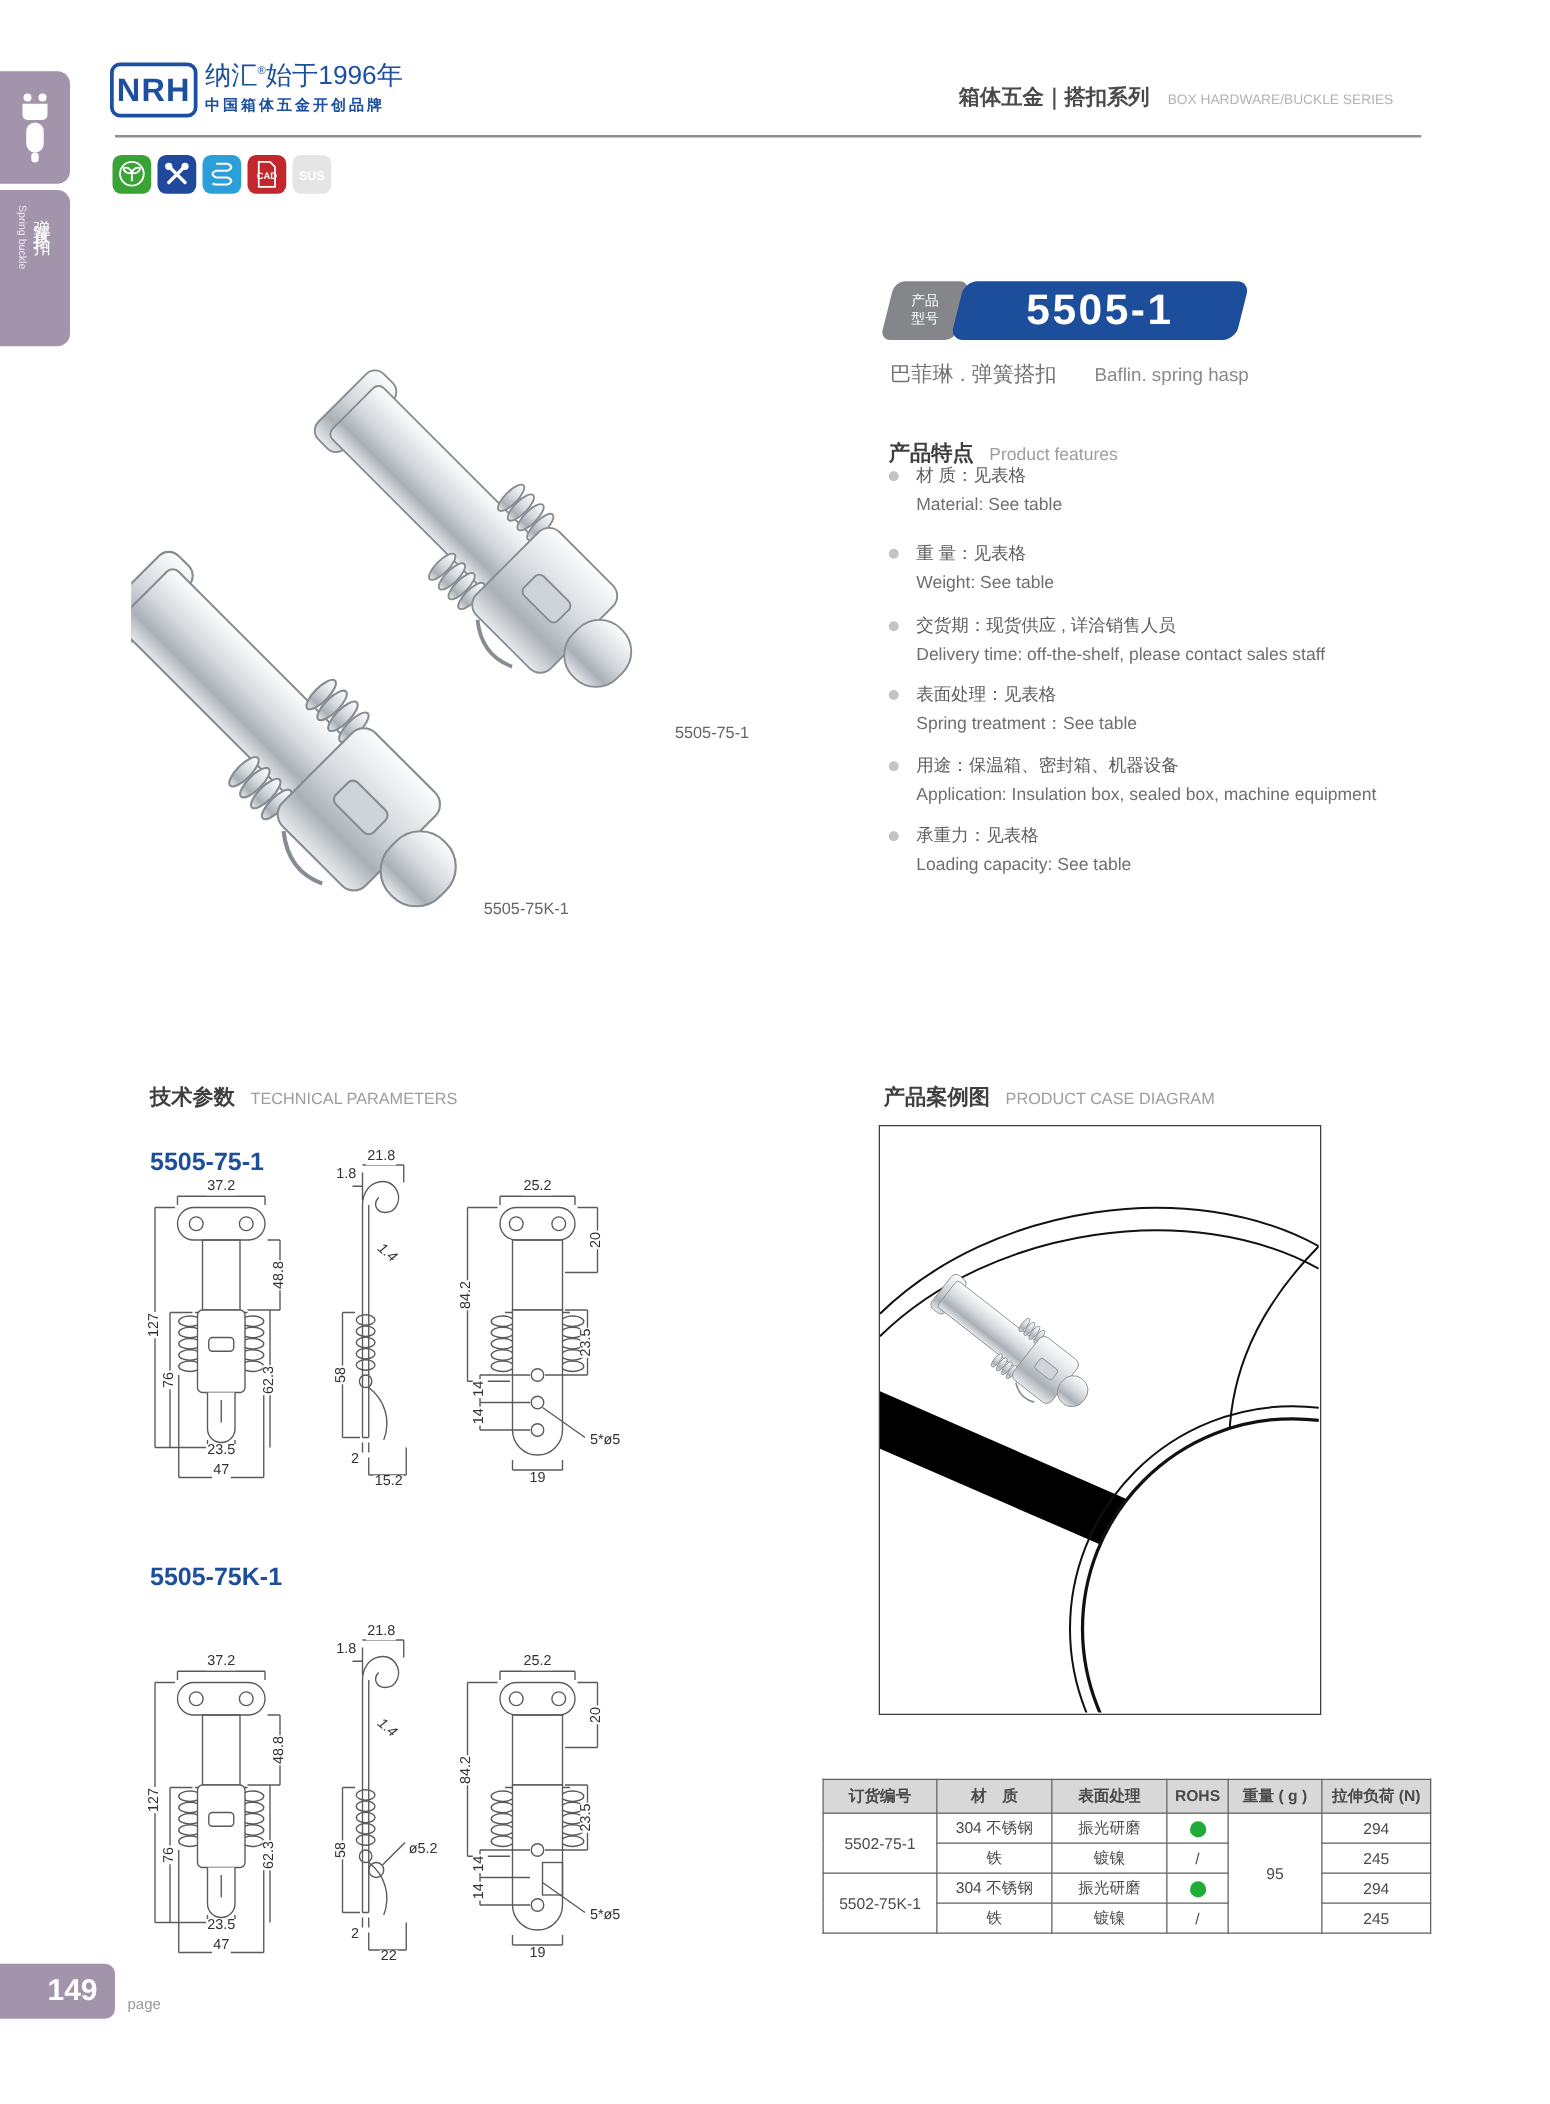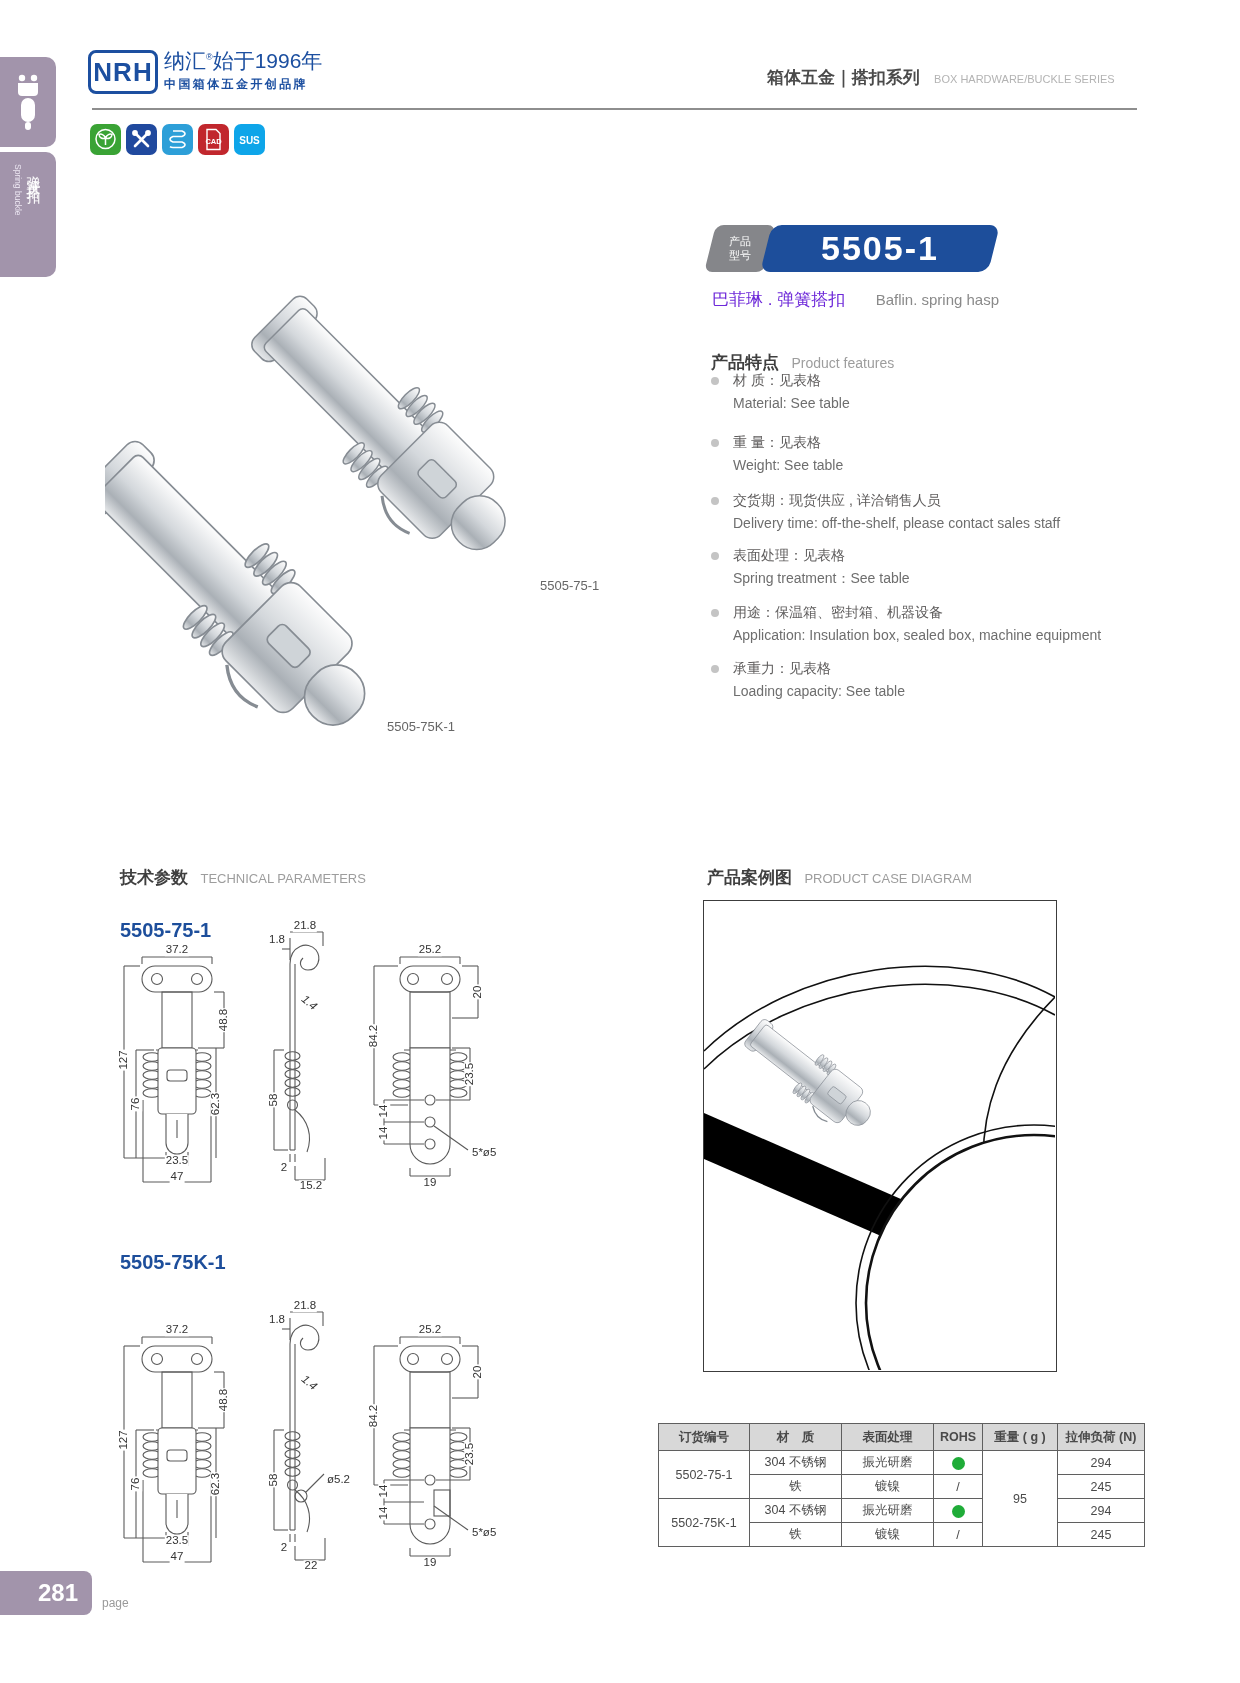--- a/index.html
+++ b/index.html
@@ -32,21 +32,21 @@
   .pagebox span{color:#fff;font-size:24px;font-weight:bold}
   .pagelabel{position:absolute;left:102px;top:1596px;font-size:12px;color:#999}
   
   .badge-gray{position:absolute;left:710px;top:225px;width:60px;height:47px;background:#85868a;
               border-radius:8px;transform:skewX(-14deg);display:flex;align-items:center;justify-content:center}
   .badge-gray .t{transform:skewX(14deg);color:#fff;font-size:11px;line-height:1.3;text-align:center}
   .badge-blue{position:absolute;left:766px;top:225px;width:228px;height:47px;background:#1d4e9b;
               border-radius:10px;transform:skewX(-14deg);display:flex;align-items:center;justify-content:center}
   .badge-blue .t{transform:skewX(14deg);color:#fff;font-size:34px;font-weight:bold;letter-spacing:2px}
   .prodname{position:absolute;left:712px;top:288px;white-space:nowrap}
-  .prodname .cn{font-size:17px;color:#6d28d9}
+  .prodname .cn{font-size:17px;color:#737373}
   .prodname .en{font-size:15px;color:#8a8a8a;margin-left:26px}
   
   .sec-title .cn{font-size:17px;font-weight:bold;color:#3f3f3f}
   .sec-title .en{font-size:13px;color:#9d9d9d;margin-left:8px}
   .feat{position:absolute;left:711px;width:390px;padding-left:22px;box-sizing:content-box}
   .feat .b{position:absolute;left:0;top:5px;width:8px;height:8px;border-radius:50%;background:#c4c4c4}
   .feat .cn{font-size:14px;color:#5f5d5d;margin-bottom:4px}
   .feat .en{font-size:14px;color:#6e6e6e;line-height:1.3}
   
   .bluehead{position:absolute;font-size:20px;font-weight:bold;color:#1d4e9b}
@@ -118,21 +118,21 @@
     <svg width="31" height="31" viewBox="0 0 31 31" fill="none" stroke="#fff" stroke-width="1.6">
       <path d="M11,7 h9 c4,1.5 4,4 0,5.5 h-9 c-4,1.5 -4,4 0,5.5 h9 c4,1.5 4,4 0,5.5 h-9 c-2,0 -3,-0.8 -3,-0.8"></path>
     </svg>
   </div>
   <div class="ic" style="background:#c1272d">
     <svg width="31" height="31" viewBox="0 0 31 31">
       <path d="M9,5.5 h9 l4,4 v16 h-13 z" fill="none" stroke="#fff" stroke-width="1.4"></path>
       <text x="15.5" y="19.5" fill="#fff" font-size="7.5" font-weight="bold" text-anchor="middle">CAD</text>
     </svg>
   </div>
-  <div class="ic" style="background:#0ea5e9">
+  <div class="ic" style="background:#e5e5e5">
     <svg width="31" height="31" viewBox="0 0 31 31">
       <text x="15.5" y="20" fill="#fff" font-size="10" font-weight="bold" text-anchor="middle">SUS</text>
     </svg>
   </div>
 </div>
 
 <svg class="abs" style="left:105px;top:250px" width="570" height="490" viewBox="0 0 570 490">
   <defs>
     <linearGradient id="met" x1="0" y1="0" x2="0" y2="1">
       <stop offset="0" stop-color="#fdfdfd"></stop>
@@ -432,15 +432,15 @@
     <tr>
       <td>铁</td>
       <td>镀镍</td>
       <td>/</td>
       <td>245</td>
     </tr>
   </tbody>
 </table>
 
 <div class="pagebox">
-  <span>281</span>
+  <span>149</span>
 </div>
 <span class="pagelabel">page</span>
 
 </body></html>

